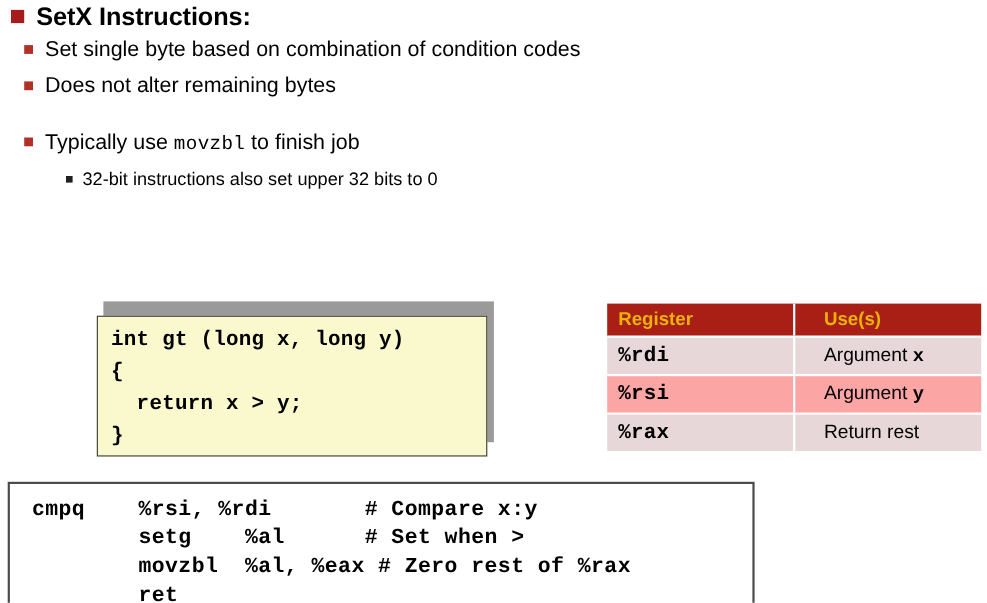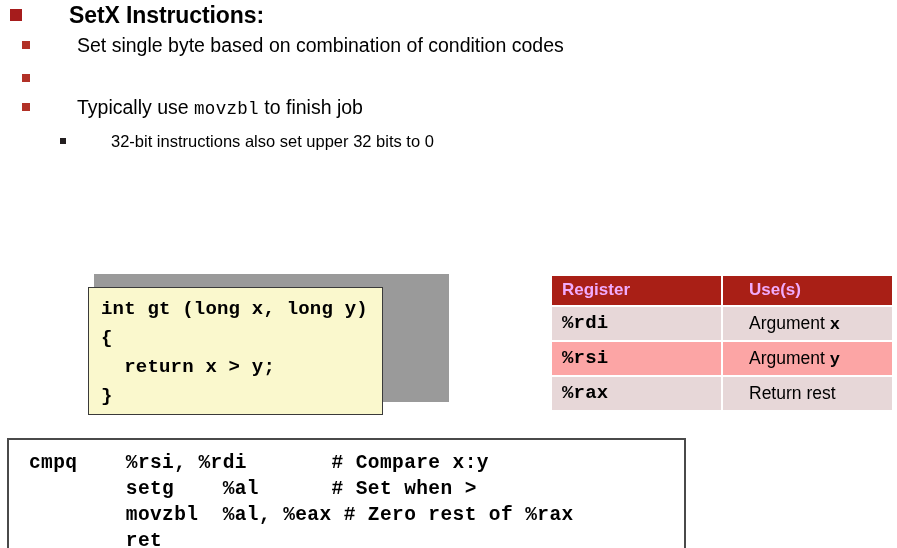--- a/index.html
+++ b/index.html
@@ -20,21 +20,20 @@
   .bullets {
     position: absolute;
     left: 0;
     top: 0;
     width: 897px;
   }
 
   .b1, .b2, .b3 {
     display: flex;
     align-items: flex-start;
-    gap: 36px;
   }
 
   .b1 {
     padding-left: 10px;
     margin-bottom: 2px;
   }
   .b2 {
     padding-left: 22px;
     margin-bottom: 1px;
   }
@@ -104,21 +103,21 @@
     left: 6px;
     top: 6px;
     width: 355px;
     height: 128px;
     background: #9a9a9a;
   }
   .code-c {
     position: absolute;
     left: 0;
     top: 0;
-    width: 295px;
+    width: 355px;
     height: 128px;
     box-sizing: border-box;
     background: #faf8cd;
     border: 1.5px solid #3a3a3a;
     font-family: "Liberation Mono", "DejaVu Sans Mono", monospace;
     font-weight: bold;
     font-size: 19px;
     line-height: 29px;
     padding: 7px 0 0 12px;
     white-space: pre;
@@ -129,21 +128,21 @@
   .reg-table {
     position: absolute;
     left: 552px;
     top: 276px;
     width: 340px;
     border-collapse: collapse;
     table-layout: fixed;
   }
   .reg-table th {
     background: #a91f16;
-    color: #f0abfc;
+    color: #eab308;
     font-size: 17px;
     font-weight: bold;
     text-align: left;
     padding: 4px 0 5px 10px;
     border-bottom: 2px solid #ffffff;
   }
   .reg-table td {
     font-size: 17.5px;
     padding: 5px 0 6px 10px;
     border-bottom: 2px solid #ffffff;
@@ -196,23 +195,24 @@
   </div>
 
   <div class="b2">
     <span class="sq2"></span>
     <span class="t2">Set single byte based on combination of condition codes</span>
   </div>
 
 
   <div class="b2" style="margin-top:6px;">
     <span class="sq2"></span>
-  </div>
-
-  <div class="b2" style="margin-top:12px;">
+    <span class="t2">Does not alter remaining bytes</span>
+  </div>
+
+  <div class="b2" style="margin-top:24px;">
     <span class="sq2"></span>
     <span class="t2"><span>Typically use </span><span class="mono-inline">movzbl</span><span> to finish job</span></span>
   </div>
 
   <div class="b3" style="margin-top:6px;text-align:right;">
     <span class="sq3"></span>
     <span class="t3">32-bit instructions also set upper 32 bits to 0</span>
   </div>
 
 </div>

